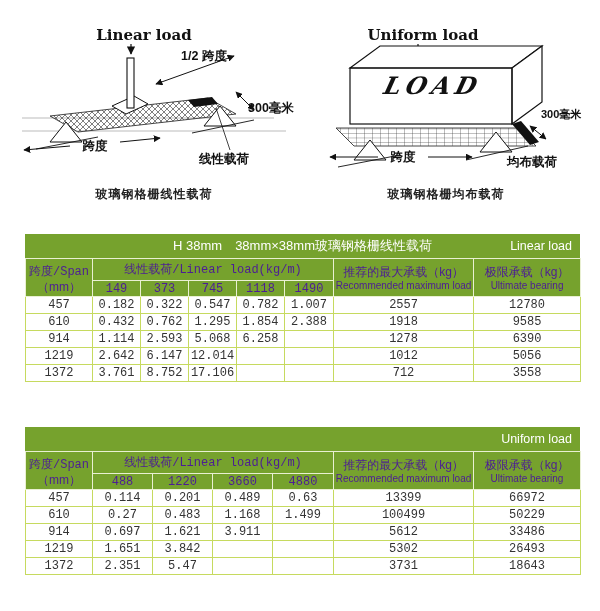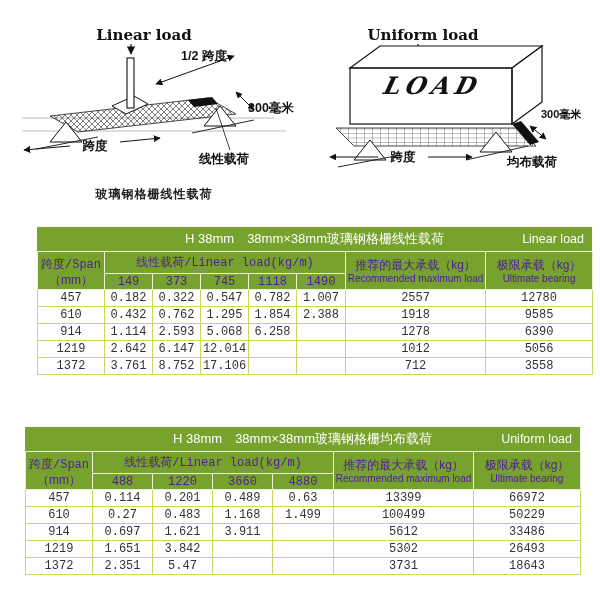--- a/index.html
+++ b/index.html
@@ -7,21 +7,21 @@
         font-family:"Liberation Sans",sans-serif;}
   
   .diagram{position:absolute;top:16px;width:292px;}
   .diagram.left{left:8px;}
   .diagram.right{left:300px;}
   .diagram svg{display:block;}
   .caption{margin-top:12px;text-align:center;font-size:12px;color:#222;letter-spacing:1px;
            font-family:"DejaVu Sans",sans-serif;font-weight:bold;}
   
   .table-block{position:absolute;left:25px;width:555px;}
-  #table1{top:227px;margin-left:12px;}
+  #table1{top:234px;}
   #table2{top:427px;}
   .title-bar{height:24px;line-height:24px;background:#76a22d;color:#fff;
              text-align:center;font-size:13px;position:relative;}
   .title-bar .corner{position:absolute;right:8px;top:0;font-size:12.5px;}
   table{border-collapse:collapse;table-layout:fixed;width:555px;}
   thead th{background:#76a22d;color:#4c1d95;border:1px solid #e9f0d2;font-weight:normal;
            padding:0;vertical-align:middle;}
   thead tr.h1 th{height:21px;}
   thead tr.h2 th{height:15px;font-family:Liberation Mono, monospace;font-size:12px;}
   .hdr-cn{display:block;font-size:12px;line-height:1.25;}
@@ -118,20 +118,21 @@
 
       <line x1="230" y1="110" x2="246" y2="123" stroke="#111" stroke-width="1" marker-start="url(#aR)" marker-end="url(#aR)"></line>
       <text class="cjk-sm" x="241" y="102" text-anchor="start">300毫米</text>
 
       <line x1="30" y1="141" x2="78" y2="141" stroke="#111" stroke-width="1" marker-start="url(#aR)"></line>
       <line x1="128" y1="141" x2="172" y2="141" stroke="#111" stroke-width="1" marker-end="url(#aR)"></line>
       <text class="cjk" x="103" y="145" text-anchor="middle" font-size="13">跨度</text>
 
       <text class="cjk" x="232" y="150" text-anchor="middle" font-size="13">均布载荷</text>
     </svg>
+    <div class="caption">玻璃钢格栅均布载荷</div>
   </div>
 
   <div class="table-block" id="table1">
     <div class="title-bar">
       <span>H 38mm　38mm×38mm玻璃钢格栅线性载荷</span>
       <span class="corner">Linear load</span>
     </div>
     <table>
       <colgroup>
         <col style="width:67px">
@@ -217,21 +218,20 @@
           <td></td>
           <td>712</td>
           <td>3558</td>
         </tr>
       </tbody>
     </table>
   </div>
 
   <div class="table-block" id="table2">
     <div class="title-bar">
-      <span>H 38mm　38mm×38mm玻璃钢格栅均布载荷</span>
       <span class="corner">Uniform load</span>
     </div>
     <table>
       <colgroup>
         <col style="width:67px">
           <col style="width:60px">
           <col style="width:60px">
           <col style="width:60px">
         <col style="width:61px">
           <col style="width:140px">

